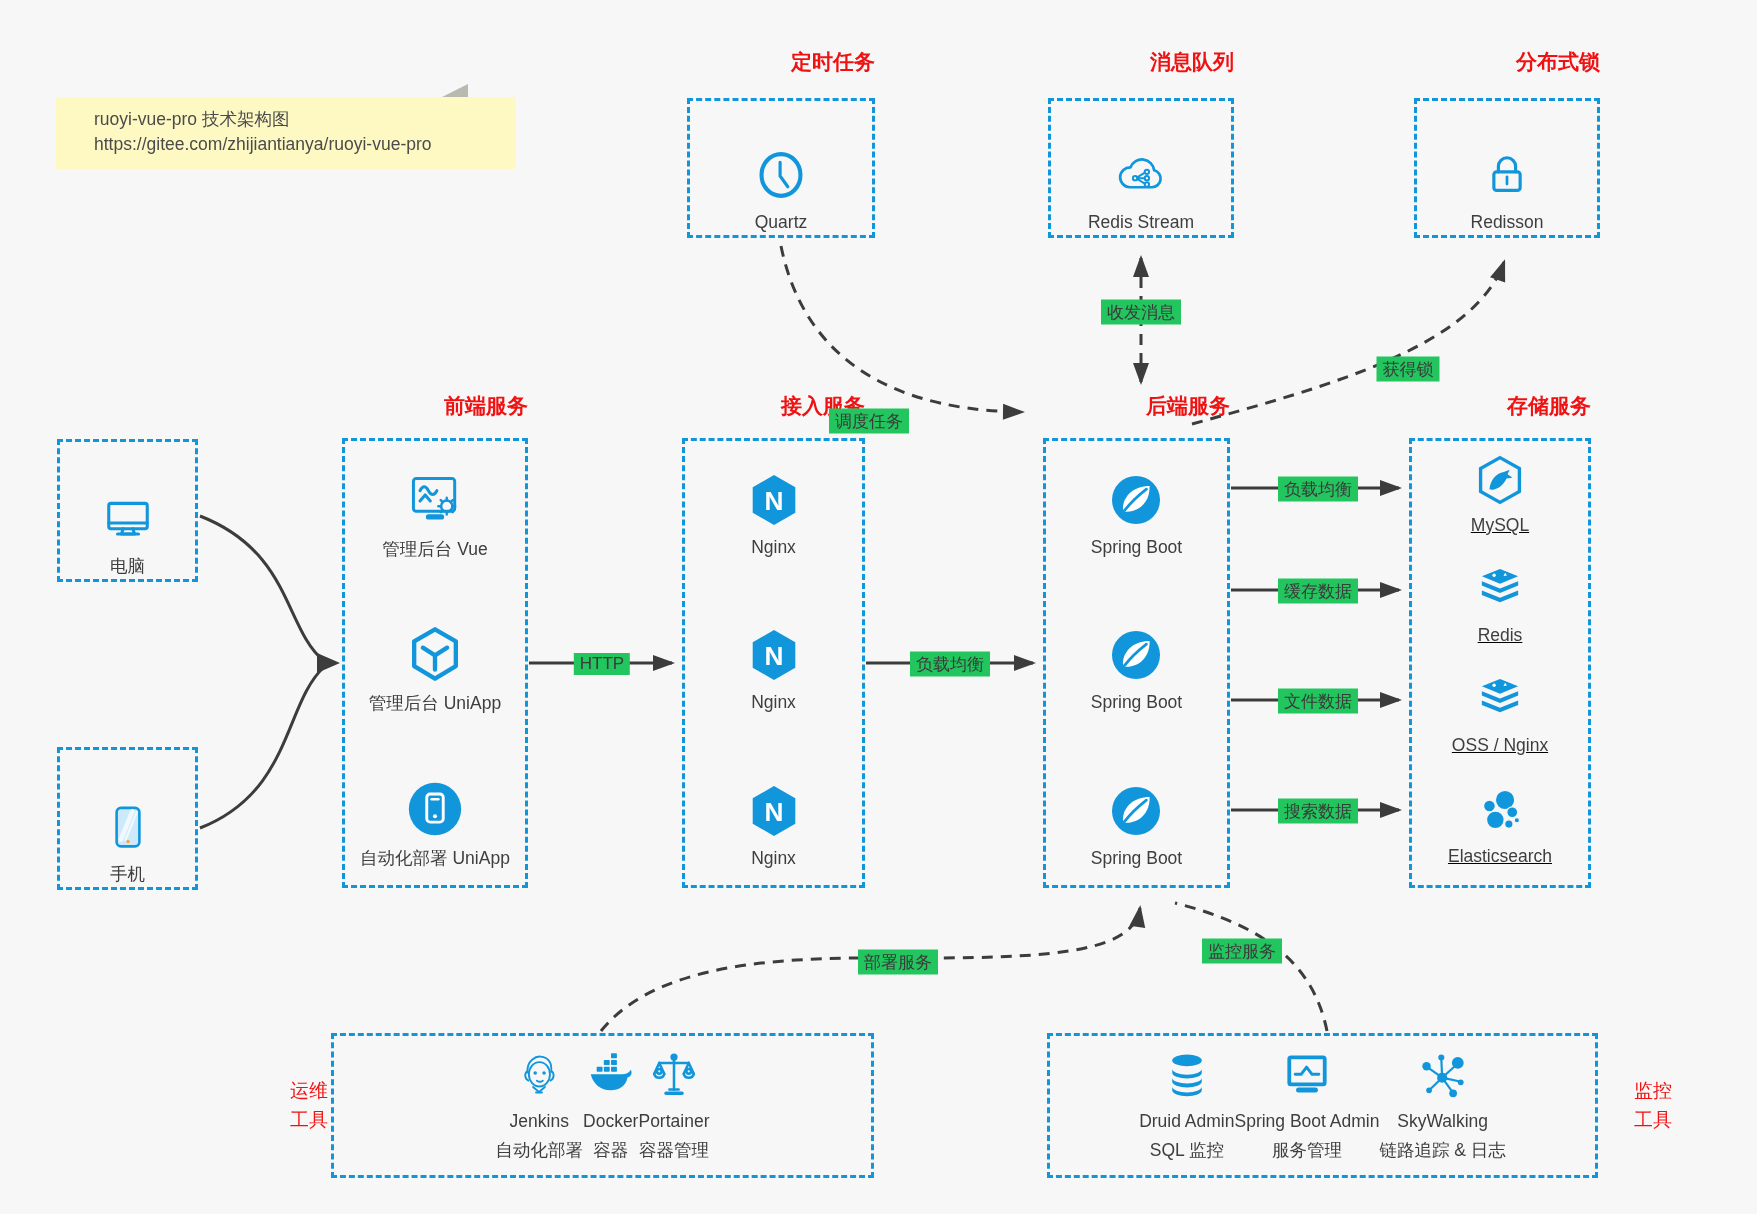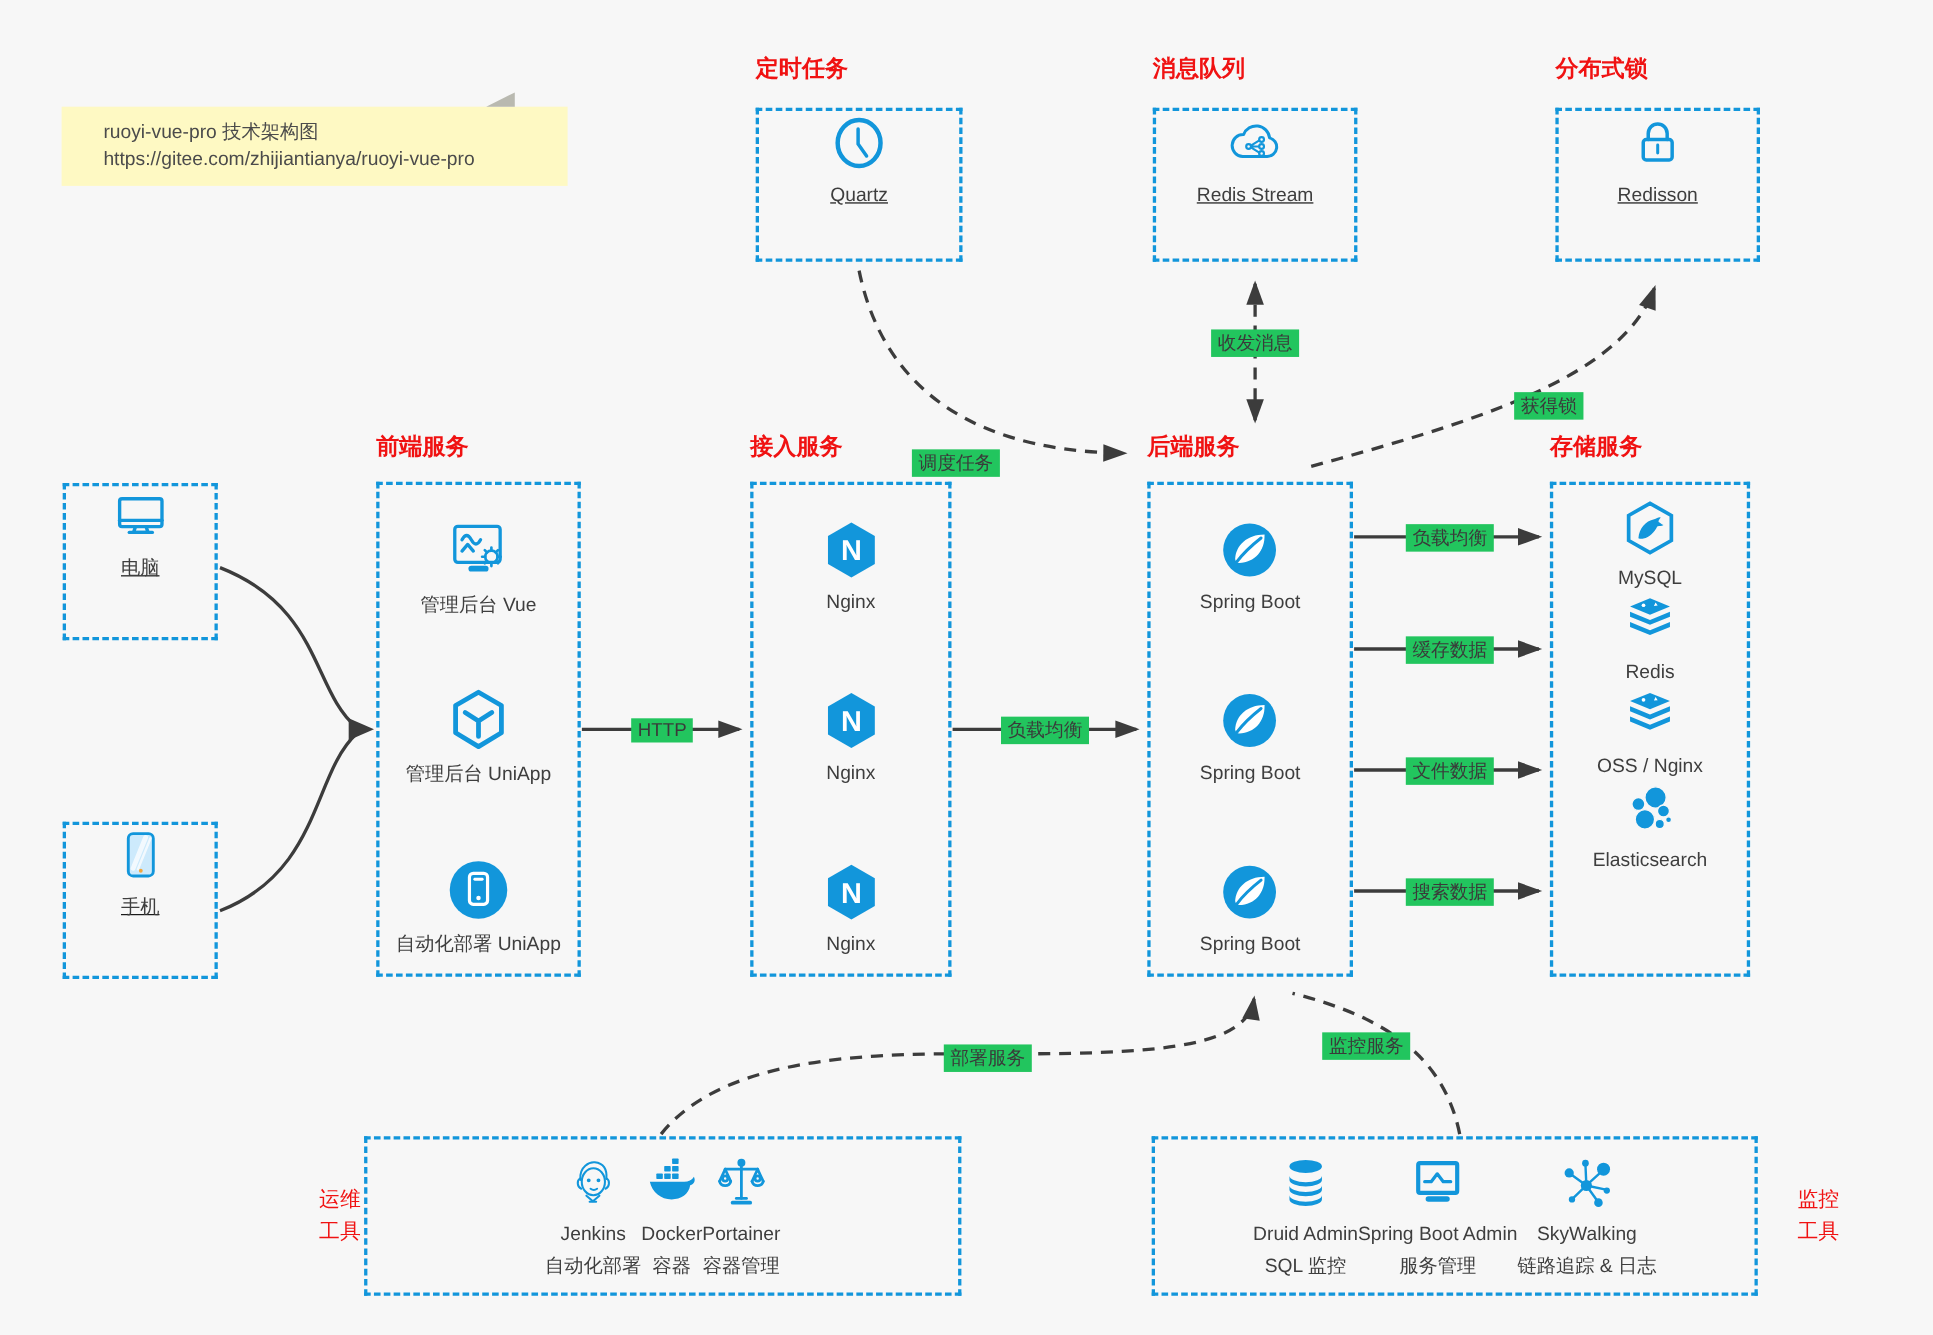--- a/index.html
+++ b/index.html
@@ -2,29 +2,29 @@
 <html><head>
 <meta charset="utf-8">
 <style>
   * { margin:0; padding:0; box-sizing:border-box; }
   html,body { background:#f7f7f7; }
   body { font-family:"Liberation Sans","DejaVu Sans",sans-serif; width:1757px; height:1214px; }
   .canvas { position:relative; width:1757px; height:1214px; background:#f7f7f7; overflow:hidden; }
   .connectors { position:absolute; left:0; top:0; }
   .dbox { position:absolute; border:3px dashed #1296db; display:flex; flex-direction:column; align-items:center; }
   .col3 { justify-content:space-between; padding:30px 0 14px; }
-  .col4 { padding:12px 0 16px; }
-  .single { justify-content:flex-start; gap:9px;text-decoration:underline; }
+  .col4 { justify-content:space-between; padding:12px 0 16px;text-decoration:underline; }
+  .single { justify-content:flex-end; gap:9px; }
   .hrow { flex-direction:row; justify-content:center; align-items:center; }
   .item { display:flex; flex-direction:column; align-items:center; gap:6px; }
   .item .lbl { font-size:17.5px; color:#3e3e3e; white-space:nowrap; text-align:center; line-height:1.45; }
   .item .sub { font-size:17.5px; color:#3e3e3e; white-space:nowrap; text-align:center; margin-top:-2px; }
   .ic { display:block; }
   .ic svg { display:block; }
-  .gtitle { position:absolute; font-size:21px; font-weight:bold; color:#f01212; text-align:left; white-space:nowrap; }
+  .gtitle { position:absolute; font-size:21px; font-weight:bold; color:#f01212; text-align:right; white-space:nowrap; }
   .side-title { position:absolute; font-size:19px; font-weight:normal; color:#f01212; text-align:right; line-height:29px; }
   .elabel { position:absolute; transform:translate(-50%,-50%); font-size:17px; color:#3a3a3a; background:#22c55e; padding:1px 6px; white-space:nowrap; }
   .note { position:absolute; left:56px; top:97px; width:460px; height:72px; background:#fef9c3; padding:10px 0 11px 38px; font-size:17.5px; line-height:25px; color:#4b4b4b; }
   .note-fold { position:absolute; top:-13px; right:48px; width:0; height:0; border-bottom:13px solid #b9b9b0; border-left:26px solid transparent; }
 </style>
 </head>
 <body>
 
 <div class="canvas">
 

